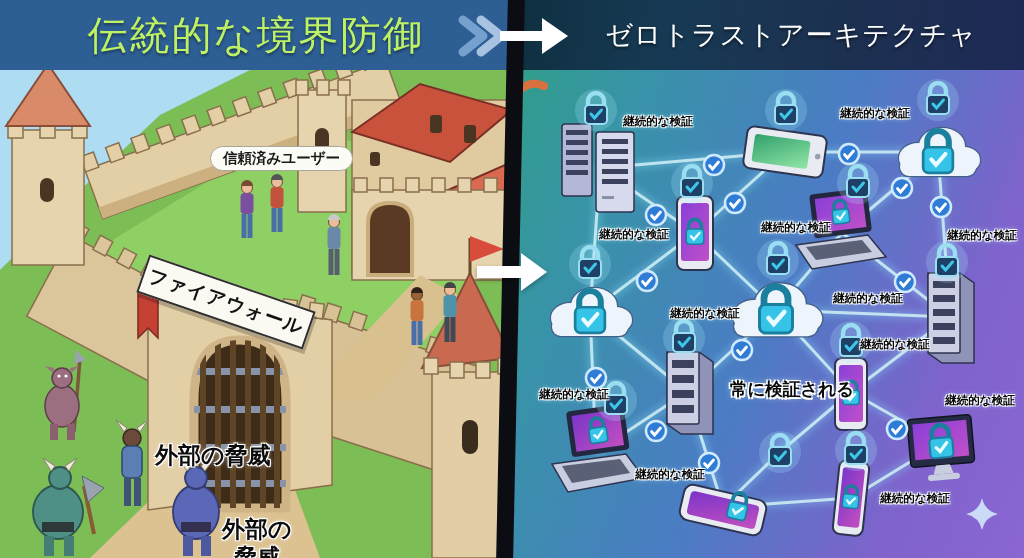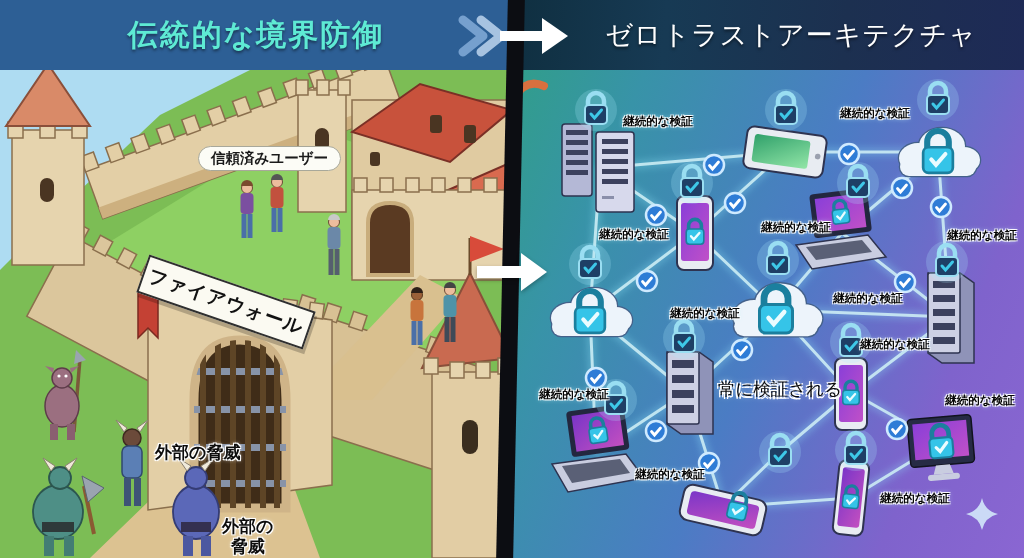--- a/index.html
+++ b/index.html
@@ -7,48 +7,48 @@
          font-family:"DejaVu Sans","Liberation Sans",sans-serif;}
   
   .panel-left{position:absolute;left:0;top:0;width:512px;height:558px;background:#7cbd55;}
   .panel-right{position:absolute;left:512px;top:0;width:512px;height:558px;
     background:linear-gradient(112deg,#2fa084 0%,#3893a8 22%,#4b7cc4 52%,#7f63cc 80%,#8a66d2 100%);}
   .divider{position:absolute;left:502px;top:0;width:17px;height:558px;background:#0c0d12;
     transform:skewX(-1.2deg);z-index:5;}
   
   .header-left{position:absolute;left:0;top:0;width:512px;height:70px;background:#2d5f95;
     display:flex;align-items:center;justify-content:center;z-index:4;}
-  .header-left .title{color:#5eead4;font-size:30px;font-weight:bold;letter-spacing:2px;
+  .header-left .title{color:#bef264;font-size:40px;font-weight:normal;letter-spacing:2px;
     text-shadow:0 2px 3px rgba(0,0,0,.45);}
   .header-right{position:absolute;left:0;top:0;width:512px;height:70px;
     background:linear-gradient(95deg,#0f2f40 0%,#173a54 30%,#1c3050 65%,#1e2a56 100%);
     display:flex;align-items:center;justify-content:center;padding-left:46px;box-sizing:border-box;z-index:4;}
   .header-right .title{color:#fff;font-size:27px;font-weight:normal;letter-spacing:1px;
     text-shadow:0 2px 3px rgba(0,0,0,.55);}
   .transition{position:absolute;left:458px;top:13px;z-index:7;}
   .mid-arrow{position:absolute;left:477px;top:246px;z-index:6;}
   
   .scene{position:absolute;left:0;top:70px;width:512px;height:360px;}
   
-  .pill-label{position:absolute;left:198px;top:76px;background:#fcfcf6;border:1.5px solid #a8a89a;
+  .pill-label{position:absolute;left:210px;top:76px;background:#fcfcf6;border:1.5px solid #a8a89a;
     border-radius:14px;padding:2px 12px;font-weight:bold;font-size:14.5px;color:#1a1a1a;z-index:3;}
   .sign{position:absolute;left:138px;top:212px;width:172px;height:36px;background:#fbfaf2;
     border:2px solid #2f2f2f;transform:rotate(19deg);display:flex;align-items:center;justify-content:center;
     font-weight:bold;font-size:19px;letter-spacing:1px;color:#111;box-shadow:3px 4px 0 rgba(0,0,0,.22);z-index:3;}
-  .threat-label{position:absolute;font-weight:bold;font-size:17px;color:#0d0d0d;z-index:3;line-height:1.2;
+  .threat-label{position:absolute;font-weight:bold;font-size:23px;color:#0d0d0d;z-index:3;line-height:1.2;
     text-shadow:-1px -1px 0 #fff,1px -1px 0 #fff,-1px 1px 0 #fff,1px 1px 0 #fff,0 0 4px #fff;}
   .threat-1{left:155px;top:372px;}
   .threat-2{left:222px;top:426px;text-align:center;margin-top:20px;}
   
   .net-label{position:absolute;transform:translate(-50%,-50%);font-size:11.5px;font-weight:bold;
     color:#060606;white-space:nowrap;z-index:3;
     text-shadow:-1px -1px 0 rgba(255,255,255,.85),1px -1px 0 rgba(255,255,255,.85),
       -1px 1px 0 rgba(255,255,255,.85),1px 1px 0 rgba(255,255,255,.85),0 0 5px #bfeef5;}
-  .user-label{position:absolute;left:268px;top:320px;transform:translate(-50%,-50%);text-align:center;
-    font-size:17.5px;font-weight:normal;color:#0a0a0a;line-height:1.25;z-index:3;white-space:nowrap;
+  .user-label{position:absolute;left:280px;top:320px;transform:translate(-50%,-50%);text-align:center;
+    font-size:17.5px;font-weight:bold;color:#0a0a0a;line-height:1.25;z-index:3;white-space:nowrap;
     text-shadow:-1.5px -1.5px 0 #fff,1.5px -1.5px 0 #fff,-1.5px 1.5px 0 #fff,1.5px 1.5px 0 #fff,0 0 6px #d8f4fa;}
 </style>
 </head>
 <body>
 
 <div class="stage">
 
   <div class="panel-left">
     <div class="header-left">
       <span class="title">伝統的な境界防御</span>

